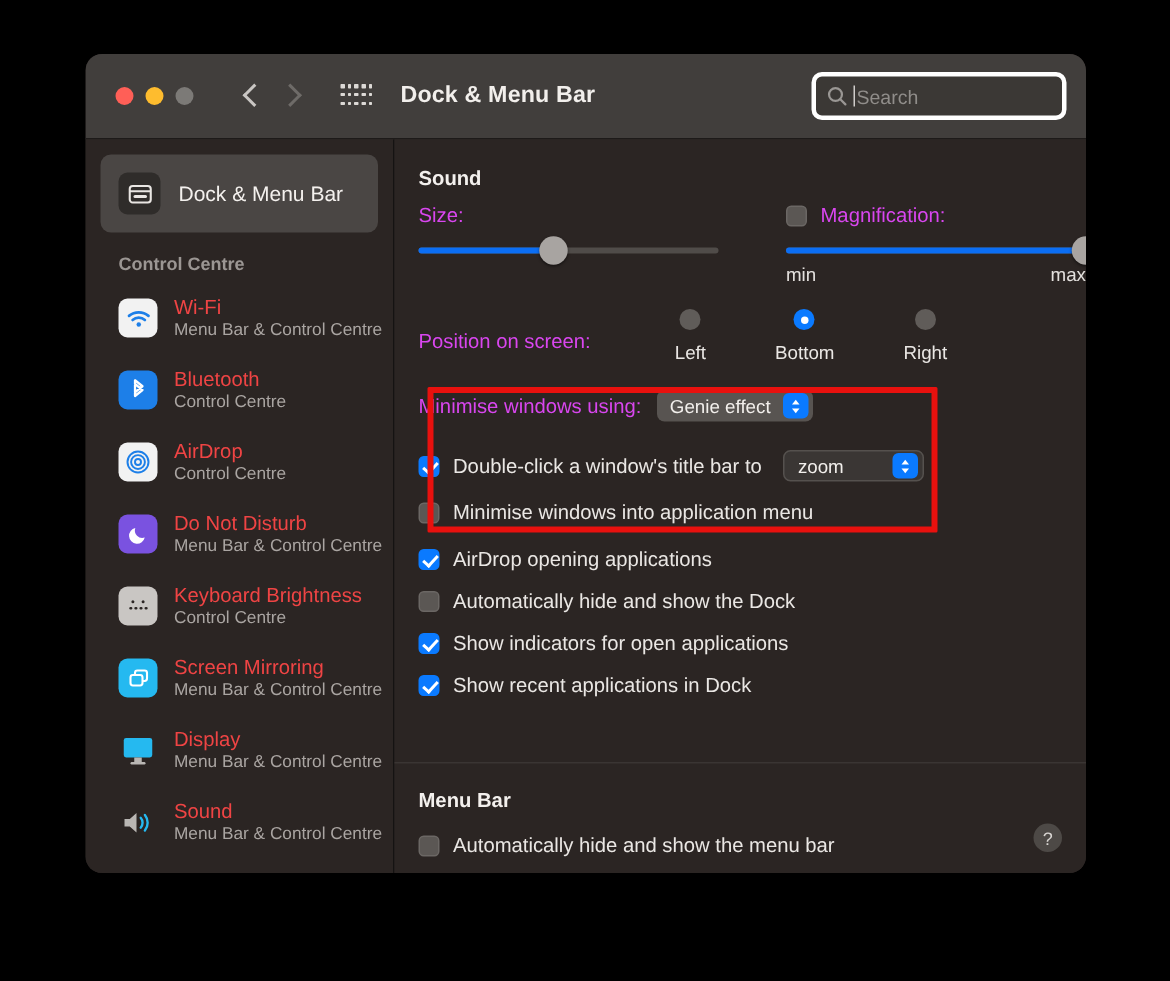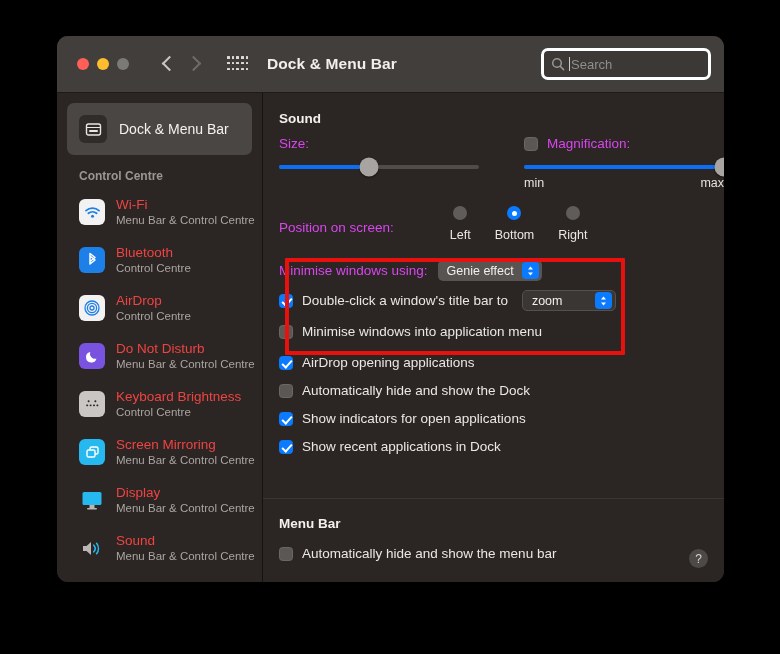--- a/index.html
+++ b/index.html
@@ -165,21 +165,21 @@
   .cb.on::after {
     content: ""; position: absolute; left: 4.4px; top: 1.3px;
     width: 4px; height: 8px;
     border-right: 2px solid #fff; border-bottom: 2px solid #fff;
     transform: rotate(42deg);
   }
   .cb-row { display: flex; align-items: center; gap: 9px; margin-left: 16px; height: 25px; }
   .cb-row .t { color: #eae7e4; font-size: 13.5px; }
 
   
-  .radio-group { display: flex; gap: 24px; margin-left: 56px; }
+  .radio-group { display: flex; gap: 46px; margin-left: 56px; }
   .radio-col { display: flex; flex-direction: column; align-items: center; }
   .radio {
     width: 14px; height: 14px; border-radius: 50%;
     background: #605c59; position: relative;
   }
   .radio.on { background: #0a7aff; }
   .radio.on::after {
     content: ""; position: absolute; left: 4.5px; top: 4.5px;
     width: 5px; height: 5px; border-radius: 50%; background: #fff;
   }
@@ -459,21 +459,21 @@
           <span class="pv">Genie effect</span>
           <span class="chevbox">
             <svg width="9" height="12" viewBox="0 0 9 12">
               <path d="M4.5 1.5 7 4.6H2z" fill="#fff"></path>
               <path d="M4.5 10.5 2 7.4h5z" fill="#fff"></path>
             </svg>
           </span>
         </div>
       </div>
 
-      <div class="cb-row" style="margin-top:9px; height:auto;">
+      <div class="cb-row" style="margin-top:19px; height:auto;">
         <div class="cb on"></div>
         <div class="t">Double-click a window's title bar to</div>
         <div class="popup dark" style="margin-left:5px; min-width:92px;gap:32px;">
           <span class="pv">zoom</span>
           <span class="chevbox" style="margin-left:auto;">
             <svg width="9" height="12" viewBox="0 0 9 12">
               <path d="M4.5 1.5 7 4.6H2z" fill="#fff"></path>
               <path d="M4.5 10.5 2 7.4h5z" fill="#fff"></path>
             </svg>
           </span>

